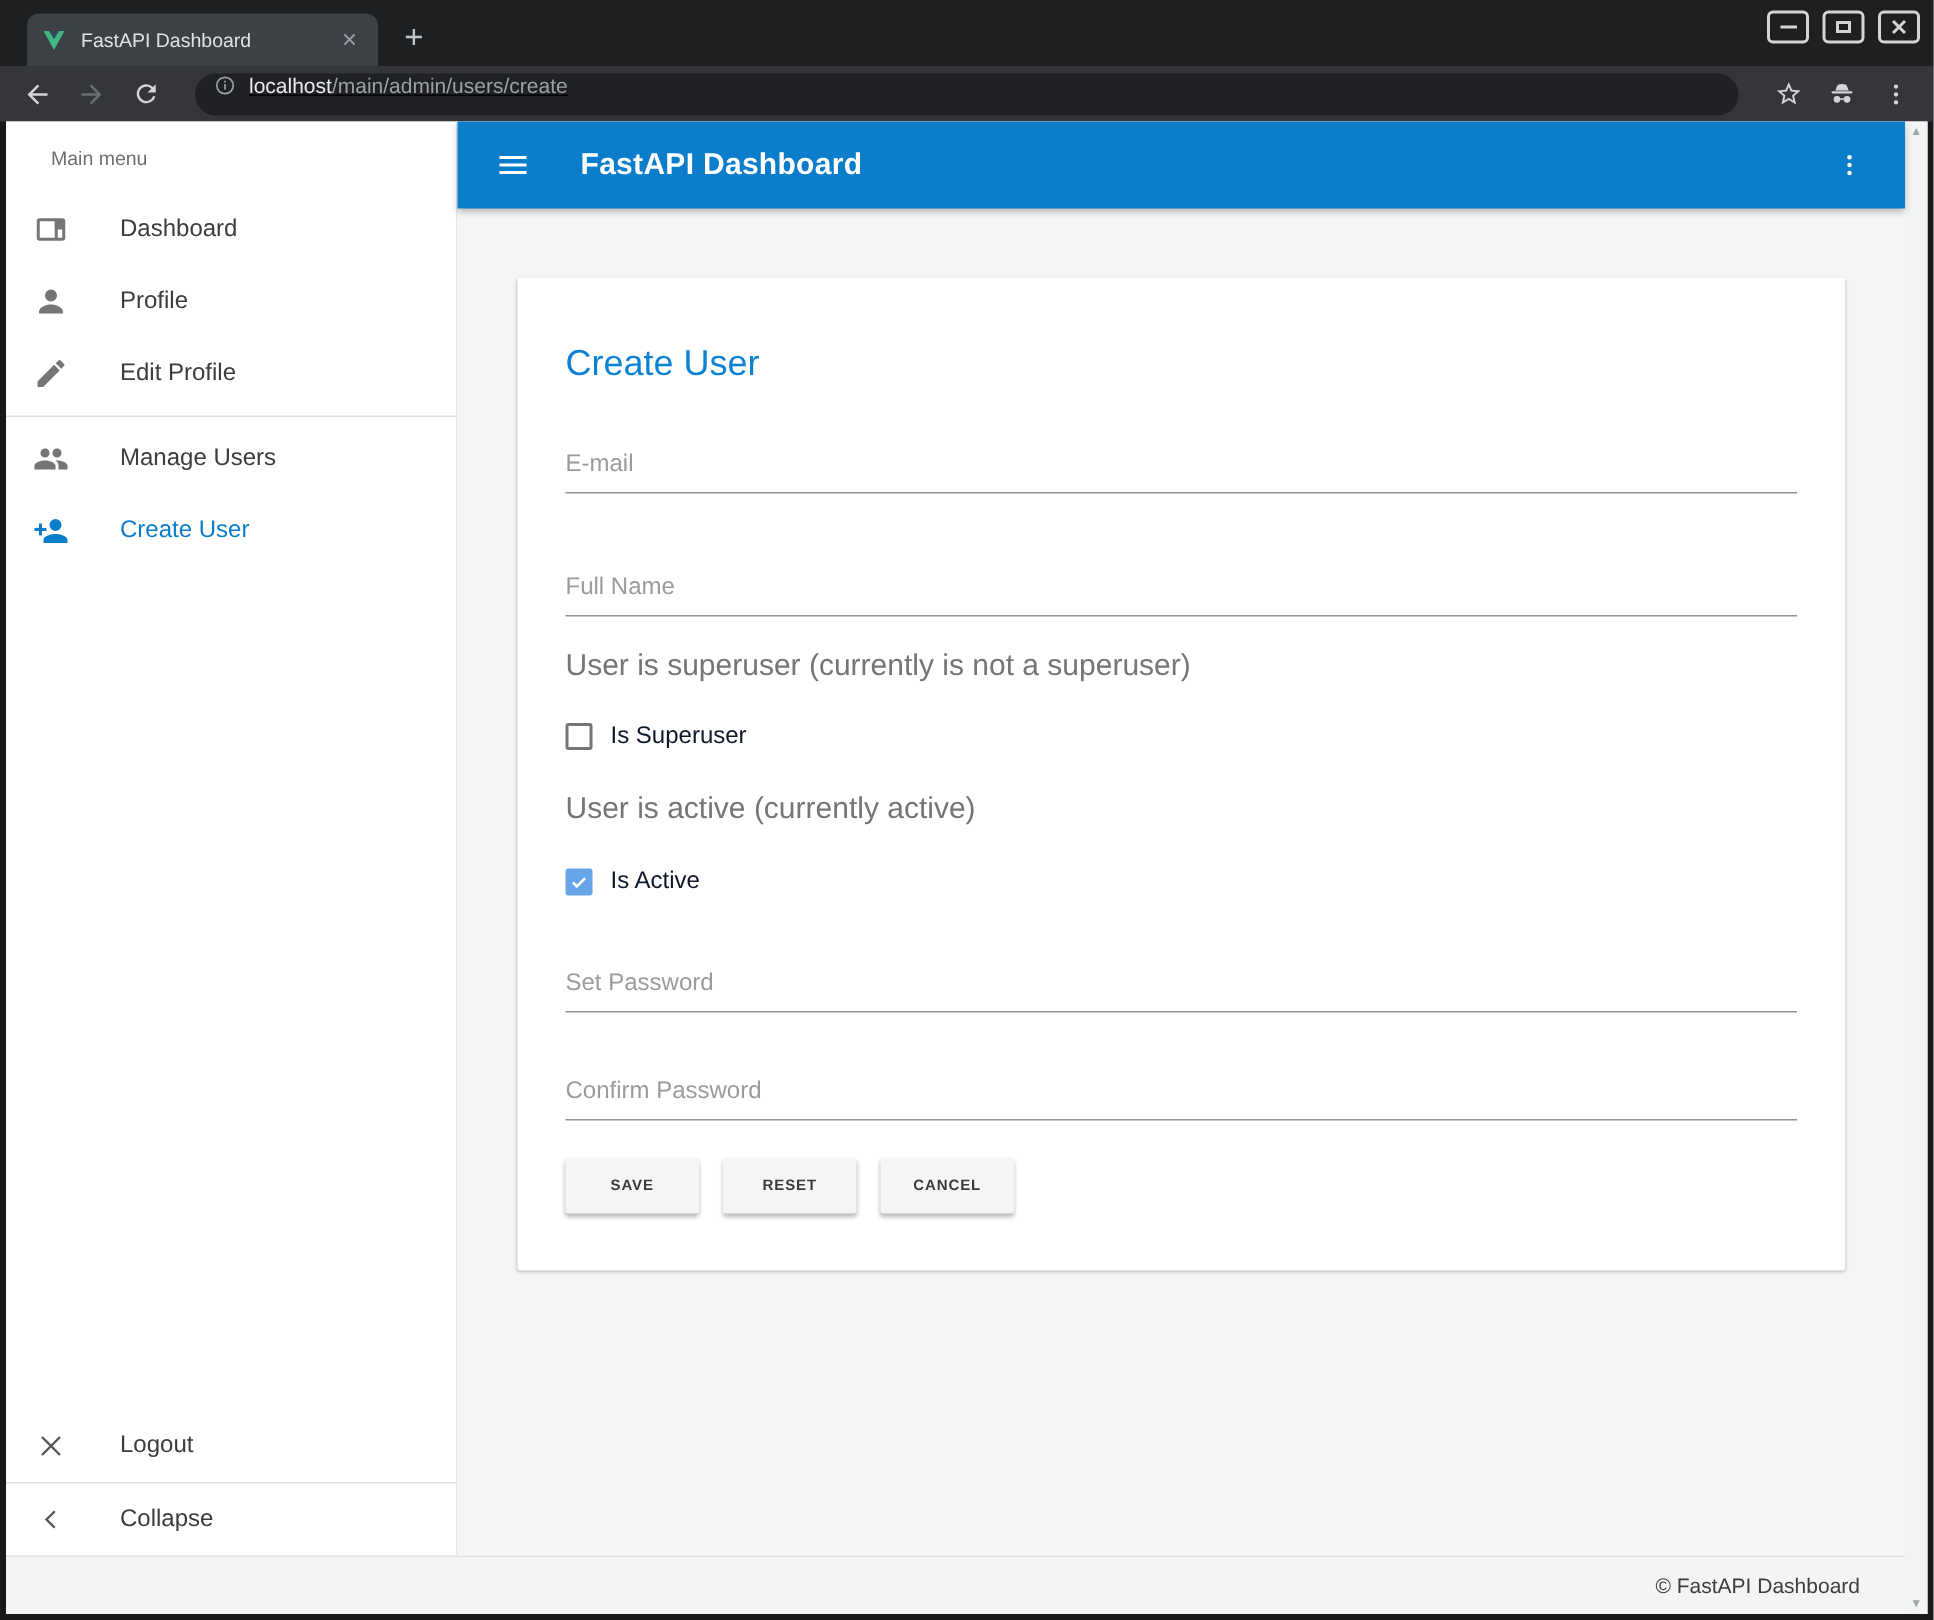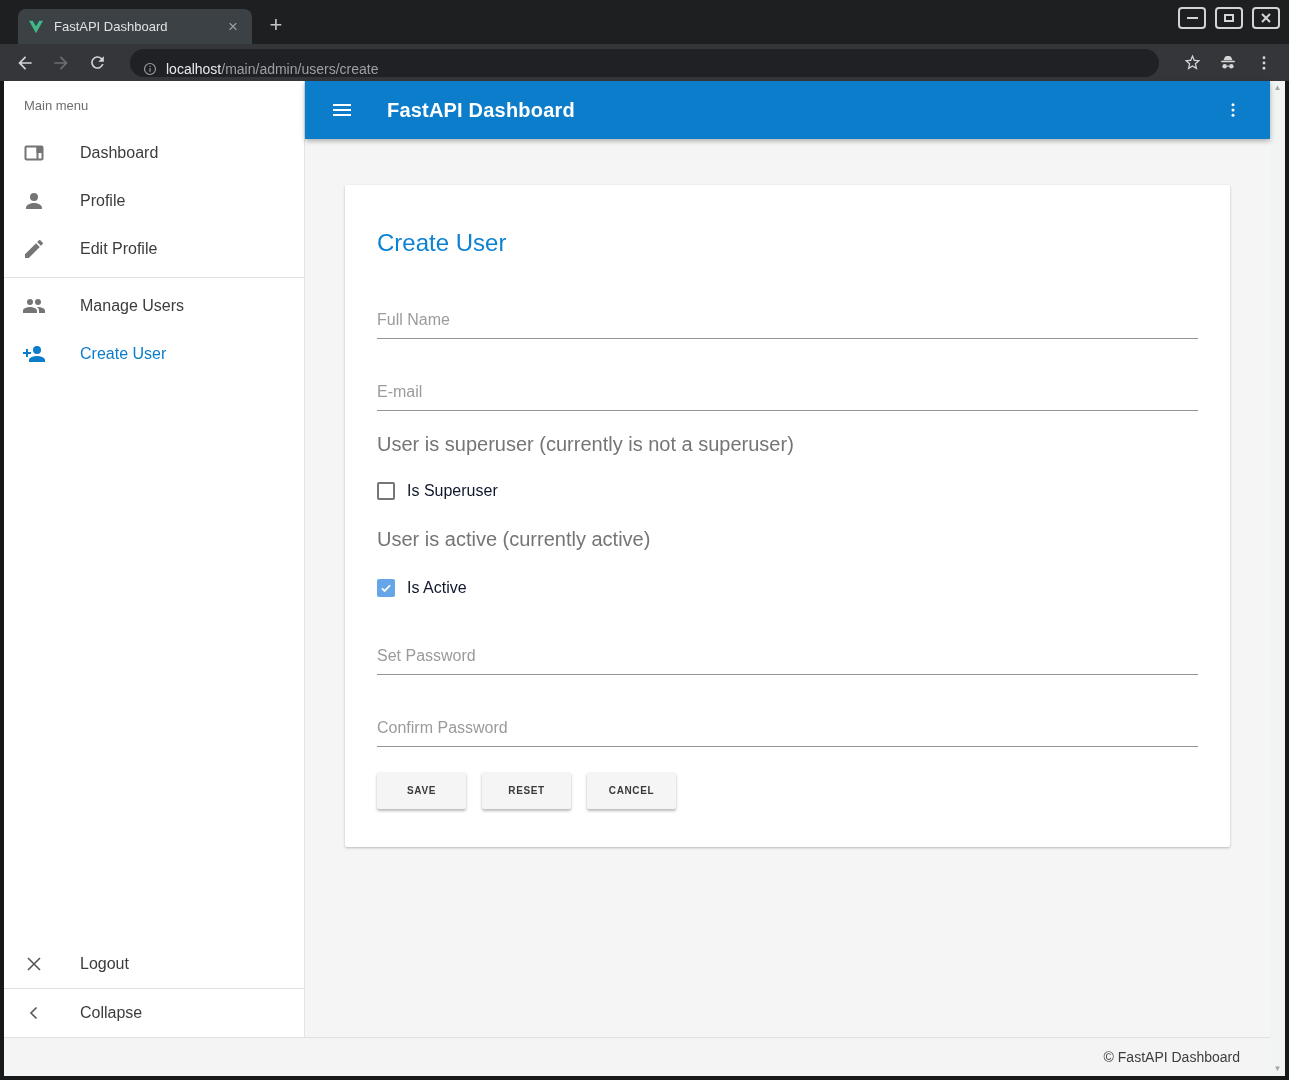--- a/index.html
+++ b/index.html
@@ -18,33 +18,33 @@
   .win-btn { width:28px; height:22px; border:2px solid #d2d4d5; border-radius:4px;
              display:flex; align-items:center; justify-content:center; cursor:pointer; }
   .glyph-min { width:11px; height:2px; background:#d2d4d5; }
   .glyph-max { width:10px; height:8px; border:2px solid #d2d4d5; }
 
   .toolbar { position:absolute; top:44px; left:0; right:0; height:37px; background:#35363a;
              display:flex; align-items:center; padding:0 12px; }
   .navbtn { width:26px; height:26px; display:flex; align-items:center; justify-content:center;
             margin-right:10px; cursor:pointer; flex:0 0 auto; }
   .urlbar { flex:1; height:28px; background:#202124; border-radius:14px; display:flex;
-            align-items:flex-end; padding:0 12px; margin:0 10px; cursor:text; }
+            align-items:flex-start; padding:0 12px; margin:0 10px; cursor:text;text-decoration:underline; }
   .url-host { color:#e8eaed; font-size:14px; margin-left:8px; }
   .url-path { color:#9aa0a6; font-size:14px; }
   .tool-icon { width:26px; height:26px; display:flex; align-items:center; justify-content:center;
                margin-left:10px; cursor:pointer; flex:0 0 auto; }
 
   
   .content { position:absolute; top:81px; left:4px; right:4px; bottom:4px; background:#ffffff; }
 
   .sidebar { position:absolute; left:0; top:0; width:301px; bottom:39px; background:#fff;
              border-right:1px solid #e4e4e4; display:flex; flex-direction:column; }
-  .subheader { height:48px; display:flex; align-items:center; padding-left:8px;
-               font-size:13px; color:#6e6e6e;margin-left:12px; }
+  .subheader { height:48px; display:flex; align-items:center; padding-left:30px;
+               font-size:13px; color:#6e6e6e; }
   .side-item { height:48px; display:flex; align-items:center; padding-left:18px;
                font-size:16px; color:#3c3c3c; cursor:pointer; }
   .side-item .icn { width:24px; height:24px; margin-right:34px; flex:0 0 auto; }
   .side-item.active { color:#0b7dca; }
   .divider { height:1px; background:#e0e0e0; margin:4px 0; }
   .spacer { flex:1; }
 
   .main { position:absolute; left:301px; right:15px; top:0; bottom:39px; background:#f5f5f5; }
   .appbar { height:58px; background:#0b7dca; display:flex; align-items:center; padding:0 24px;
             box-shadow:0 2px 5px rgba(0,0,0,0.30); position:relative; z-index:2; }
@@ -249,22 +249,22 @@
               <circle cx="12" cy="12" r="2"></circle>
               <circle cx="12" cy="19" r="2"></circle>
             </g>
         </svg>
       </div>
     </div>
 
     <div class="card">
       <h1>Create User</h1>
 
+      <input class="tf gap" type="text" placeholder="E-mail" style="">
       <input class="tf first" type="text" placeholder="Full Name" style="">
-      <input class="tf gap" type="text" placeholder="E-mail" style="">
 
       <p class="help">User is superuser (currently is not a superuser)</p>
       <div class="cb-row">
         <span class="cb"></span>
         <span class="cb-label">Is Superuser</span>
       </div>
 
       <p class="help" style="margin-top:28px">User is active (currently active)</p>
       <div class="cb-row second">
         <span class="cb checked">

